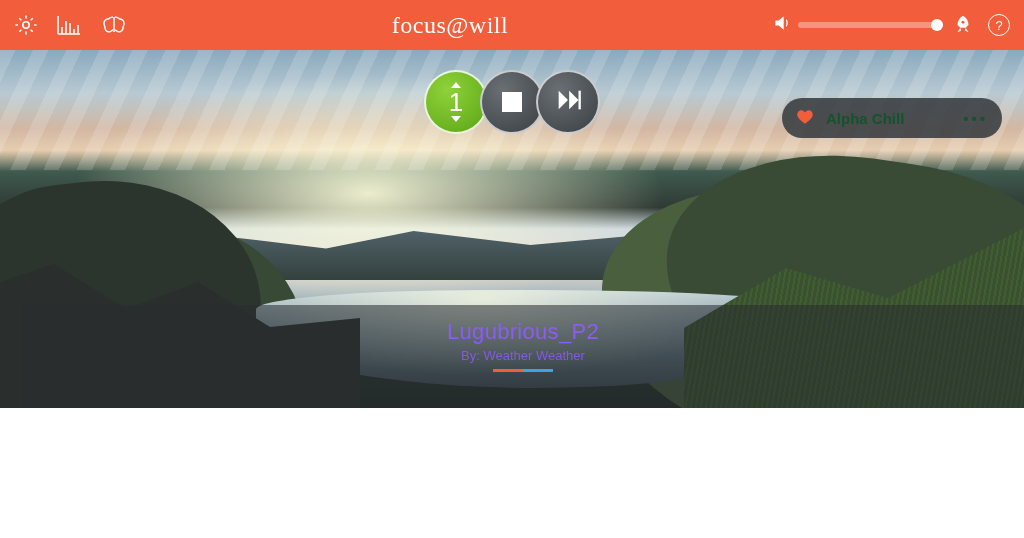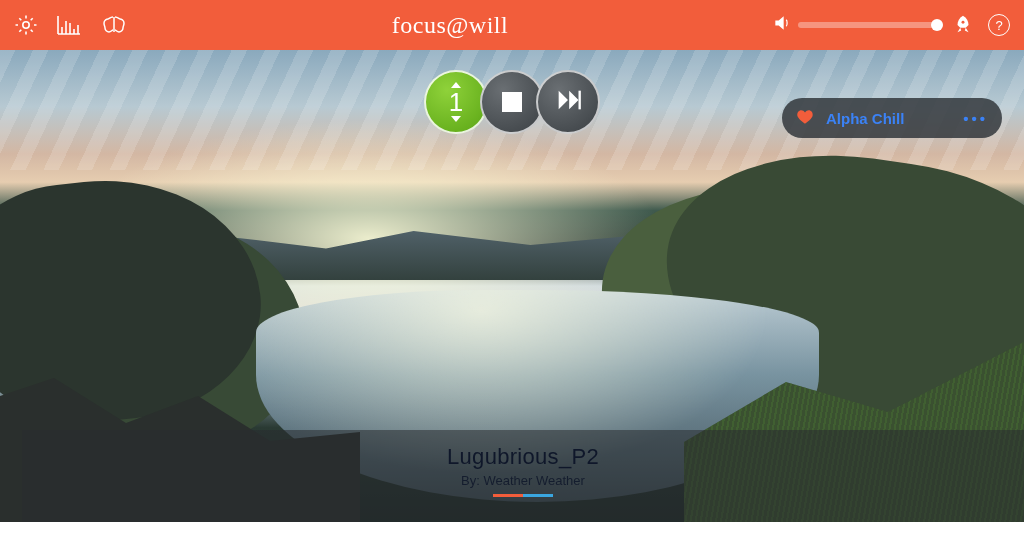--- a/index.html
+++ b/index.html
@@ -1,17 +1,17 @@
 <!DOCTYPE html>
 <html><head>
 <meta charset="utf-8">
 <style>
   * { box-sizing: border-box; margin: 0; padding: 0; }
   html, body { width: 1024px; height: 538px; overflow: hidden; font-family: Arial, Helvetica, sans-serif; }
-  .app { position: relative; width: 1024px; height: 522px; }
+  .app { position: relative; width: 1024px; height: 408px; }
   
   .topbar {
     position: absolute; top: 0; left: 0; right: 0; height: 50px;
     background: #f25d3b;
     display: flex; align-items: center;
     color: #ffffff;
     padding: 0 14px;
     z-index: 20;
   }
   .topbar .left { display: flex; gap: 18px; align-items: center; }
@@ -117,32 +117,32 @@
   }
   .stop-sq{ width:20px; height:20px; background:#fff; }
   
   .channel{
     position:absolute; top:98px; right:22px;
     background: rgba(50,55,60,.85);
     border-radius: 22px;
     height:40px; min-width:220px;
     display:flex; align-items:center;
     padding: 0 14px;
-    color:#3b82f6; font-size:15px; font-weight:600;
+    color:#14532d; font-size:15px; font-weight:600;
     gap:12px;
     z-index:15;
   }
   .channel .dots{ margin-left:auto; letter-spacing:3px; cursor:pointer; font-weight:bold;}
   
   .nowplaying{
     position:absolute; left:0; right:0; bottom:0;
     background: rgba(40,44,48,.55);
-    color:#0f172a;
+    color:#8b5cf6;
     text-align:center;
-    padding: 14px 0 25px;
+    padding: 14px 0 36px;
     z-index:15;
     margin-left:22px;
   }
   .nowplaying .title{ font-size:22px; font-weight:300; letter-spacing:.3px;}
   .nowplaying .artist{ font-size:13px; opacity:.85; margin-top:3px;}
   .nowplaying .bar{ margin-top:6px; display:flex; justify-content:center; gap:0;}
   .nowplaying .bar span{ display:block; height:3px;}
   .nowplaying .bar .a{ width:30px; background:#f25d3b;}
   .nowplaying .bar .b{ width:30px; background:#3aa6e0;}
 </style>

